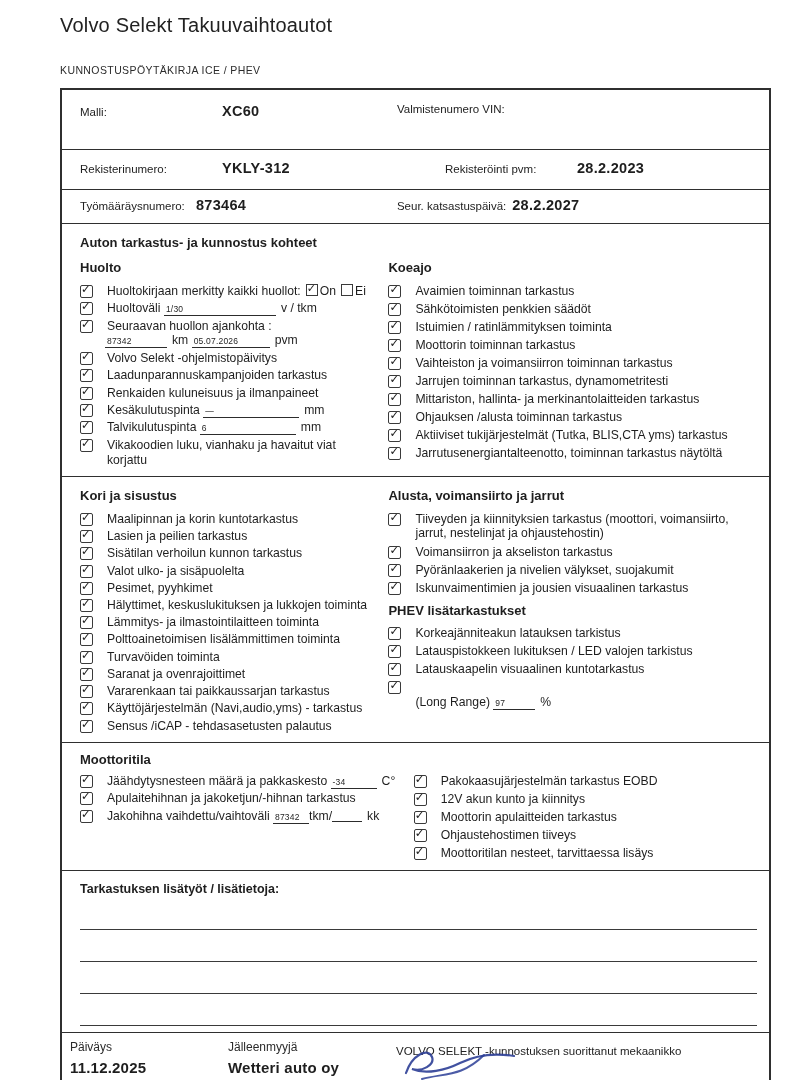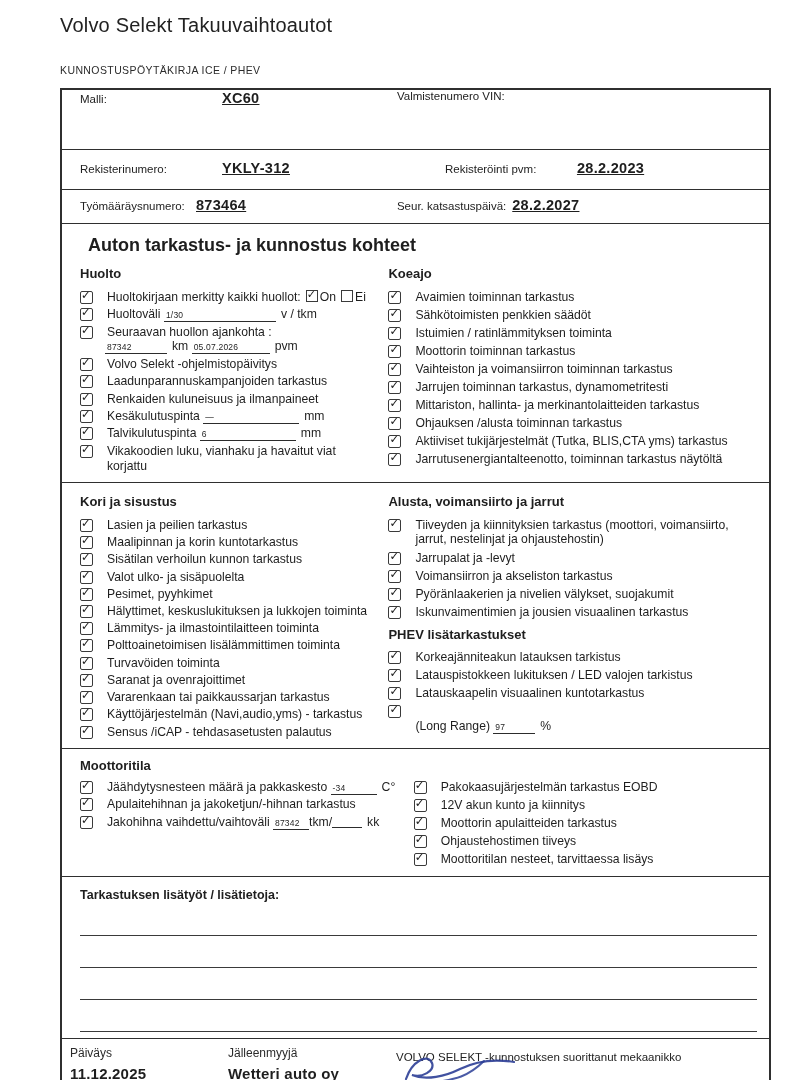--- a/index.html
+++ b/index.html
@@ -8,37 +8,37 @@
     font-family:"Liberation Sans","DejaVu Sans",sans-serif;
     color:#1e1e1e;position:relative;overflow:hidden;
   }
   .page{padding:14px 36px 0 60px;}
   .doc-title{font-size:20px;font-weight:500;letter-spacing:.2px;color:#222;}
   .doc-subtitle{margin-top:27px;font-size:10.5px;letter-spacing:.4px;color:#2b2b2b;}
   .formbox{margin-top:12px;border:2px solid #2f2f2f;background:#fff;}
 
   
   .hrow{display:flex;border-bottom:1.6px solid #2f2f2f;padding:0 0 0 18px;box-sizing:border-box;}
-  .r1{height:60px;}
+  .r1{height:60px;padding-top:13px;}
   .r2{height:40px;padding-top:10px;gap:48px;}
   .r3{height:34px;padding-top:7px;}
   .lcell{width:46%;display:flex;align-items:baseline;}
   .rcell{flex:1;display:flex;align-items:baseline;}
   .flabel{font-size:11.5px;color:#222;}
-  .fvalue{font-weight:700;font-size:14.5px;margin-left:14px;letter-spacing:.3px;text-decoration:underline;}
+  .fvalue{font-weight:700;font-size:14.5px;margin-left:14px;letter-spacing:.3px;}
   .lw1{width:128px;}
   .lw2{width:118px;}
 
   
   .section{border-bottom:1.6px solid #2f2f2f;padding:9px 8px 6px 18px;box-sizing:border-box;}
   .sec1{min-height:246px;}
   .sec2{min-height:256px;}
   .sec3{min-height:115px;}
   .sec4{min-height:128px;}
-  .sec-heading{font-size:18px;font-weight:700;margin:2px 8px 4px;}
+  .sec-heading{font-size:13px;font-weight:700;margin:2px 0 4px;}
   .cols{display:flex;}
   .col-l{width:45%;}
   .col-r{flex:1;padding-left:2px;}
   .sub-heading{font-size:13px;font-weight:700;margin:6px 0 9px;}
 
   .item{display:flex;margin-bottom:2.6px;font-size:12.2px;line-height:1.2;}
   .sp{margin-bottom:3.4px;}
   .cb{flex:none;width:11px;height:11px;border:1.7px solid #3a3a3a;border-radius:2px;margin-top:1px;margin-right:14px;position:relative;background:#fff;}
   .cb::after{content:"✓";position:absolute;top:-3px;left:0;font-size:11.5px;font-weight:700;color:#222;}
   .cbi{display:inline-block;width:10px;height:10px;border:1.7px solid #3a3a3a;vertical-align:-1px;margin:0 2px 0 5px;position:relative;background:#fff;}
@@ -201,25 +201,25 @@
         </div>
       </div>
     </div>
 
     <div class="section sec2">
       <div class="cols">
         <div class="col-l">
           <div class="sub-heading" style="margin-top:2px">Kori ja sisustus</div>
           <div class="item">
               <span class="cb"></span>
+              <span class="txt">Maalipinnan ja korin kuntotarkastus</span>
+            </div>
+          <div class="item">
+              <span class="cb"></span>
               <span class="txt">Lasien ja peilien tarkastus</span>
-            </div>
-          <div class="item">
-              <span class="cb"></span>
-              <span class="txt">Maalipinnan ja korin kuntotarkastus</span>
             </div>
           <div class="item">
               <span class="cb"></span>
               <span class="txt">Sisätilan verhoilun kunnon tarkastus</span>
             </div>
           <div class="item">
               <span class="cb"></span>
               <span class="txt">Valot ulko- ja sisäpuolelta</span>
             </div>
           <div class="item">
@@ -258,24 +258,20 @@
               <span class="cb"></span>
               <span class="txt">Sensus /iCAP - tehdasasetusten palautus</span>
             </div>
         </div>
 
         <div class="col-r">
           <div class="sub-heading" style="margin-top:2px">Alusta, voimansiirto ja jarrut</div>
           <div class="item sp">
               <span class="cb"></span>
               <span class="txt" style="max-width:330px">Tiiveyden ja kiinnityksien tarkastus (moottori, voimansiirto, jarrut, nestelinjat ja ohjaustehostin)</span>
-            </div>
-          <div class="item sp">
-              <span class="cb"></span>
-              <span class="txt">Jarrupalat ja -levyt</span>
             </div>
           <div class="item sp">
               <span class="cb"></span>
               <span class="txt">Voimansiirron ja akseliston tarkastus</span>
             </div>
           <div class="item sp">
               <span class="cb"></span>
               <span class="txt">Pyöränlaakerien ja nivelien välykset, suojakumit</span>
             </div>
           <div class="item sp">

